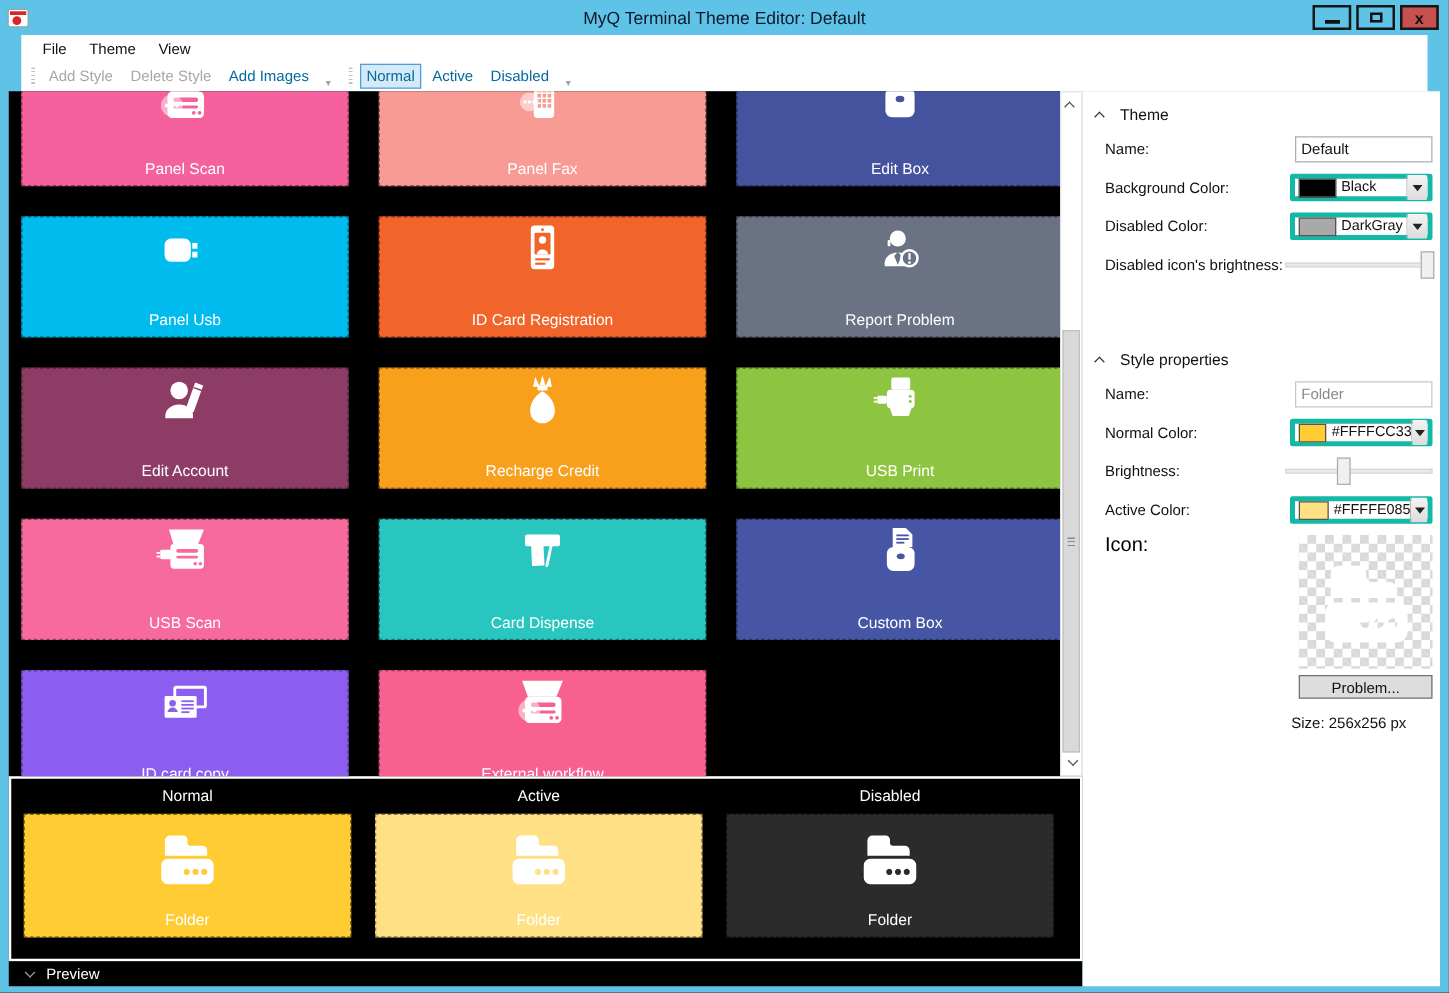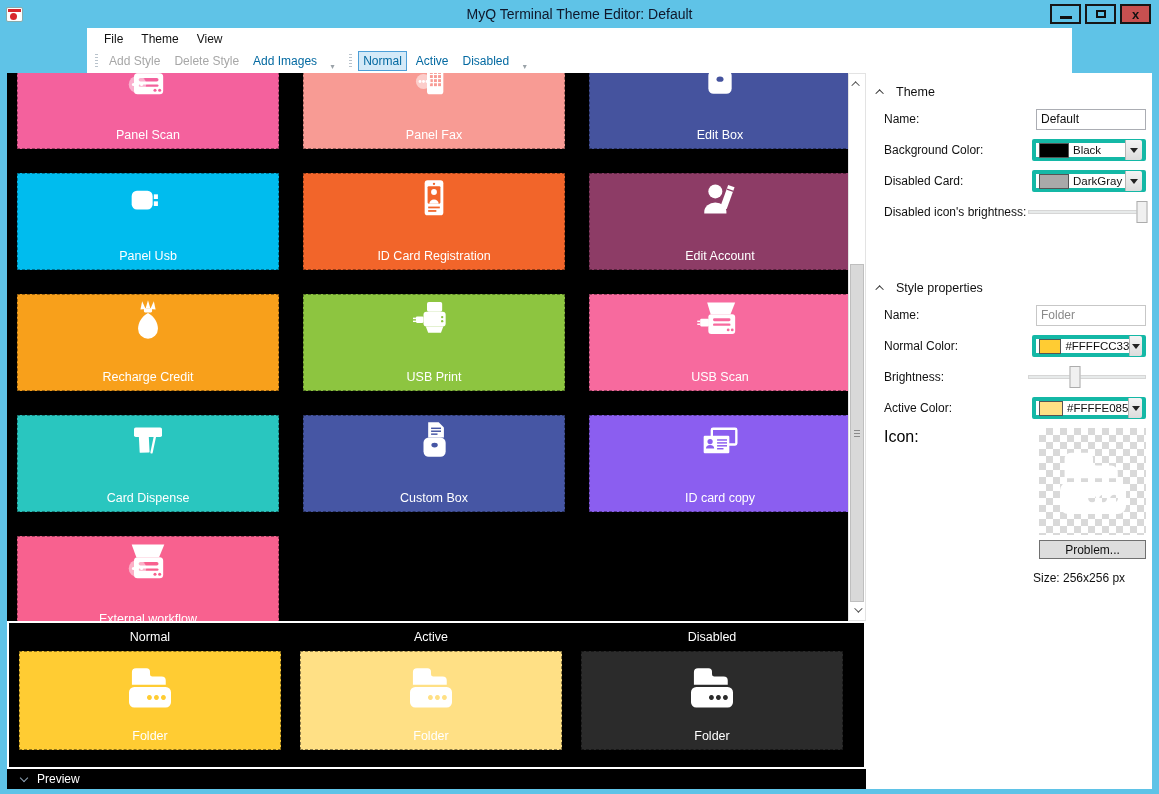--- a/index.html
+++ b/index.html
@@ -16,21 +16,21 @@
   .app-icon::before{content:"";position:absolute;left:1px;top:1px;right:1px;height:3px;background:#d8262c;}
   .app-icon::after{content:"";position:absolute;left:3px;top:5px;width:7px;height:7px;border-radius:50%;background:#d8262c;}
   .title{position:absolute;left:0;right:0;text-align:center;font-size:14px;color:#0f172a;}
   .win-btns{position:absolute;right:8px;top:4px;display:flex;gap:4px;}
   .win-btn{width:31px;height:20px;border:2px solid #161616;display:flex;align-items:center;justify-content:center;cursor:default;}
   .win-btn.close{background:#C75050;}
   .glyph-min{width:12px;height:3px;background:#111;margin-top:6px;}
   .glyph-max{width:10px;height:8px;border:2px solid #111;}
   .glyph-close{font-size:13px;font-weight:bold;color:#111;line-height:1;}
   
-  .chrome{background:#fff;width:985px;margin:0 auto;}
+  .chrome{background:#fff;width:1125px;margin:0 auto;}
   .menubar{height:21px;display:flex;align-items:center;padding-left:8px;}
   .menu-item{font-size:12px;color:#111;padding:2px 9px;cursor:default;}
   .toolbar{height:24px;display:flex;align-items:center;padding-left:4px;}
   .grip{width:3px;height:15px;margin:0 4px;background-image:repeating-linear-gradient(180deg,#b9c3cc 0 1px,transparent 1px 3px);}
   .tb-btn{font-size:12px;color:#0369a1;padding:2px 4px;margin:0 2px;border:1px solid transparent;cursor:default;}
   .tb-btn.disabled{color:#a7a7a7;}
   .tb-btn.selected{background:#D4EAF8;border:1px solid #4D9FD8;}
   .tb-overflow{width:13px;height:20px;display:flex;align-items:flex-end;justify-content:center;color:#9aa2a8;font-size:8px;margin:0 6px 0 2px;}
   
   .bodyrow{display:flex;width:1145px;margin:0 auto;height:716px;}
@@ -207,20 +207,32 @@
                 <circle cx="48" cy="10" r="2" fill="var(--tile)"></circle>
                 <rect x="37" y="14" width="22" height="30" rx="2" fill="var(--tile)"></rect>
                 <circle cx="48" cy="24" r="5"></circle>
                   <path d="M40 44a8 7 0 0 1 16 0z"></path>
                 <rect x="38" y="49" width="20" height="3" fill="var(--tile)"></rect>
                 <rect x="38" y="55" width="14" height="3" fill="var(--tile)"></rect>
               </svg>
               <span class="tile-label">ID Card Registration</span>
             </div>
 
+            <div class="tile" style="--tile: #6B7284;">
+              <svg viewBox="0 0 96 96">
+                <circle cx="45" cy="22" r="11"></circle>
+                <path d="M27 56a18 15 0 0 1 36 0v4H27z"></path>
+                <rect x="31" y="24" width="4" height="9" rx="2"></rect>
+                <path d="M45 40l5 6-5 12-5-12z" fill="var(--tile)"></path>
+                <circle cx="61" cy="49" r="11" fill="var(--tile)" stroke="#fff" stroke-width="3.5"></circle>
+                <rect x="59.5" y="42" width="3" height="9"></rect>
+                  <circle cx="61" cy="55" r="2"></circle>
+              </svg>
+              <span class="tile-label">Report Problem</span>
+            </div>
 
             <div class="tile" style="--tile: #8D3C66;">
               <svg viewBox="0 0 96 96">
                 <circle cx="40" cy="23" r="12"></circle>
                 <path d="M21 58a19 16 0 0 1 38 0v3H21z"></path>
                 <path d="M62 12l11 4-13 36-9 7-2-11z"></path>
                 <path d="M60 19l11 4" stroke="var(--tile)" stroke-width="2" fill="none"></path>
               </svg>
               <span class="tile-label">Edit Account</span>
             </div>
@@ -389,21 +401,21 @@
           <div class="combo ctl">
             <div class="swatch" style="background: rgb(0, 0, 0);"></div>
             <span class="combo-text">Black</span>
             <div class="combo-btn">
                 <div class="combo-arrow"></div>
               </div>
           </div>
         </div>
 
         <div class="prow">
-          <span class="lbl">Disabled Card:</span>
+          <span class="lbl">Disabled Color:</span>
           <div class="combo ctl">
             <div class="swatch" style="background: rgb(169, 169, 169);"></div>
             <span class="combo-text">DarkGray</span>
             <div class="combo-btn">
                 <div class="combo-arrow"></div>
               </div>
           </div>
         </div>
 
         <div class="prow">

